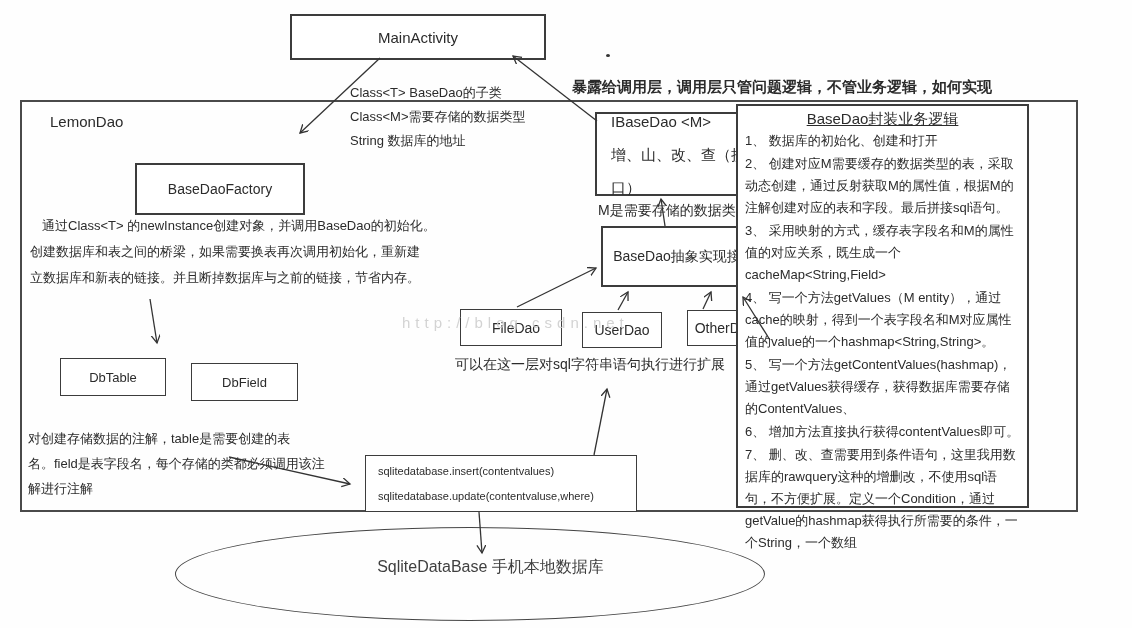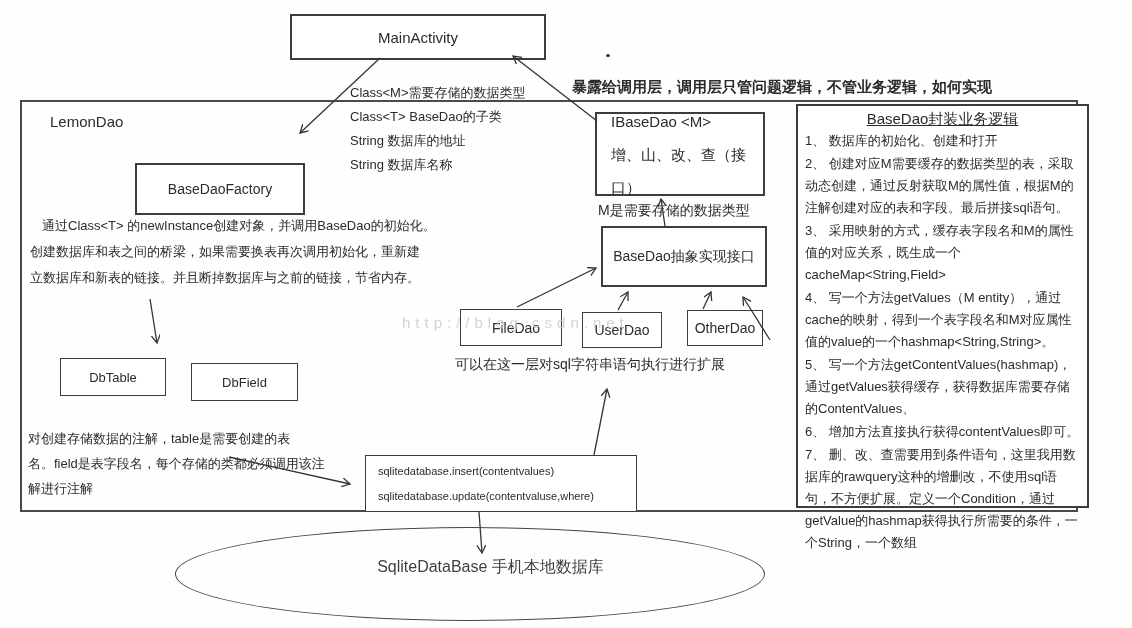--- a/index.html
+++ b/index.html
@@ -34,21 +34,21 @@
   #m-note{left:598px;top:202px;font-size:14px;position:absolute;white-space:nowrap;}
   #sql-note{left:455px;top:356px;font-size:14px;position:absolute;white-space:nowrap;}
   #watermark{position:absolute;left:402px;top:314px;font-size:15px;color:#cccccc;letter-spacing:5px;opacity:.85;}
   #ellipse{
     position:absolute;left:175px;top:527px;width:590px;height:94px;
     border:1.5px solid #454545;border-radius:50%;box-sizing:border-box;
     display:flex;align-items:center;justify-content:center;background:transparent;
   }
   #ellipse span{font-size:16px;color:#3f3f3f;transform:translateY(-7px);margin-left:41px;}
   #right-panel{
-    position:absolute;left:796px;top:104px;width:293px;height:404px;
+    position:absolute;left:736px;top:104px;width:293px;height:404px;
     border:2px solid #3c3c3c;background:#fff;box-sizing:border-box;
     padding:4px 7px 2px 7px;z-index:2;
   }
   #right-panel .panel-title{text-align:center;font-size:15px;text-decoration:underline;margin-bottom:1px;}
   #right-panel .panel-item{font-size:13px;line-height:22px;margin:0 0 1px 0;}
   #stray-dot{position:absolute;left:606px;top:54px;width:4px;height:3px;background:#333;border-radius:50%;}
   #arrows{position:absolute;left:0;top:0;width:1132px;height:628px;pointer-events:none;z-index:5;}
   #arrows line{stroke:#333;stroke-width:1.3;}
 </style>
 </head>
@@ -59,24 +59,23 @@
   <div id="outer-box"></div>
   <div id="lemondao-label">LemonDao</div>
 
   <div id="main-activity" class="box">
     <span>MainActivity</span>
   </div>
   <div id="stray-dot"></div>
   <div id="top-note">暴露给调用层，调用层只管问题逻辑，不管业务逻辑，如何实现</div>
 
   <div id="class-notes" class="note">
+    <div>Class&lt;T&gt; BaseDao的子类</div>
     <div>Class&lt;M&gt;需要存储的数据类型</div>
-    <div>Class&lt;T&gt; BaseDao的子类</div>
     <div>String 数据库的地址</div>
-    <div>String 数据库名称</div>
   </div>
 
   <div id="factory-box" class="box">
     <span>BaseDaoFactory</span>
   </div>
   <div id="factory-note" class="note">
     <div class="l0">通过Class&lt;T&gt; 的newInstance创建对象，并调用BaseDao的初始化。</div>
     <div>创建数据库和表之间的桥梁，如果需要换表再次调用初始化，重新建</div>
     <div>立数据库和新表的链接。并且断掉数据库与之前的链接，节省内存。</div>
   </div>

